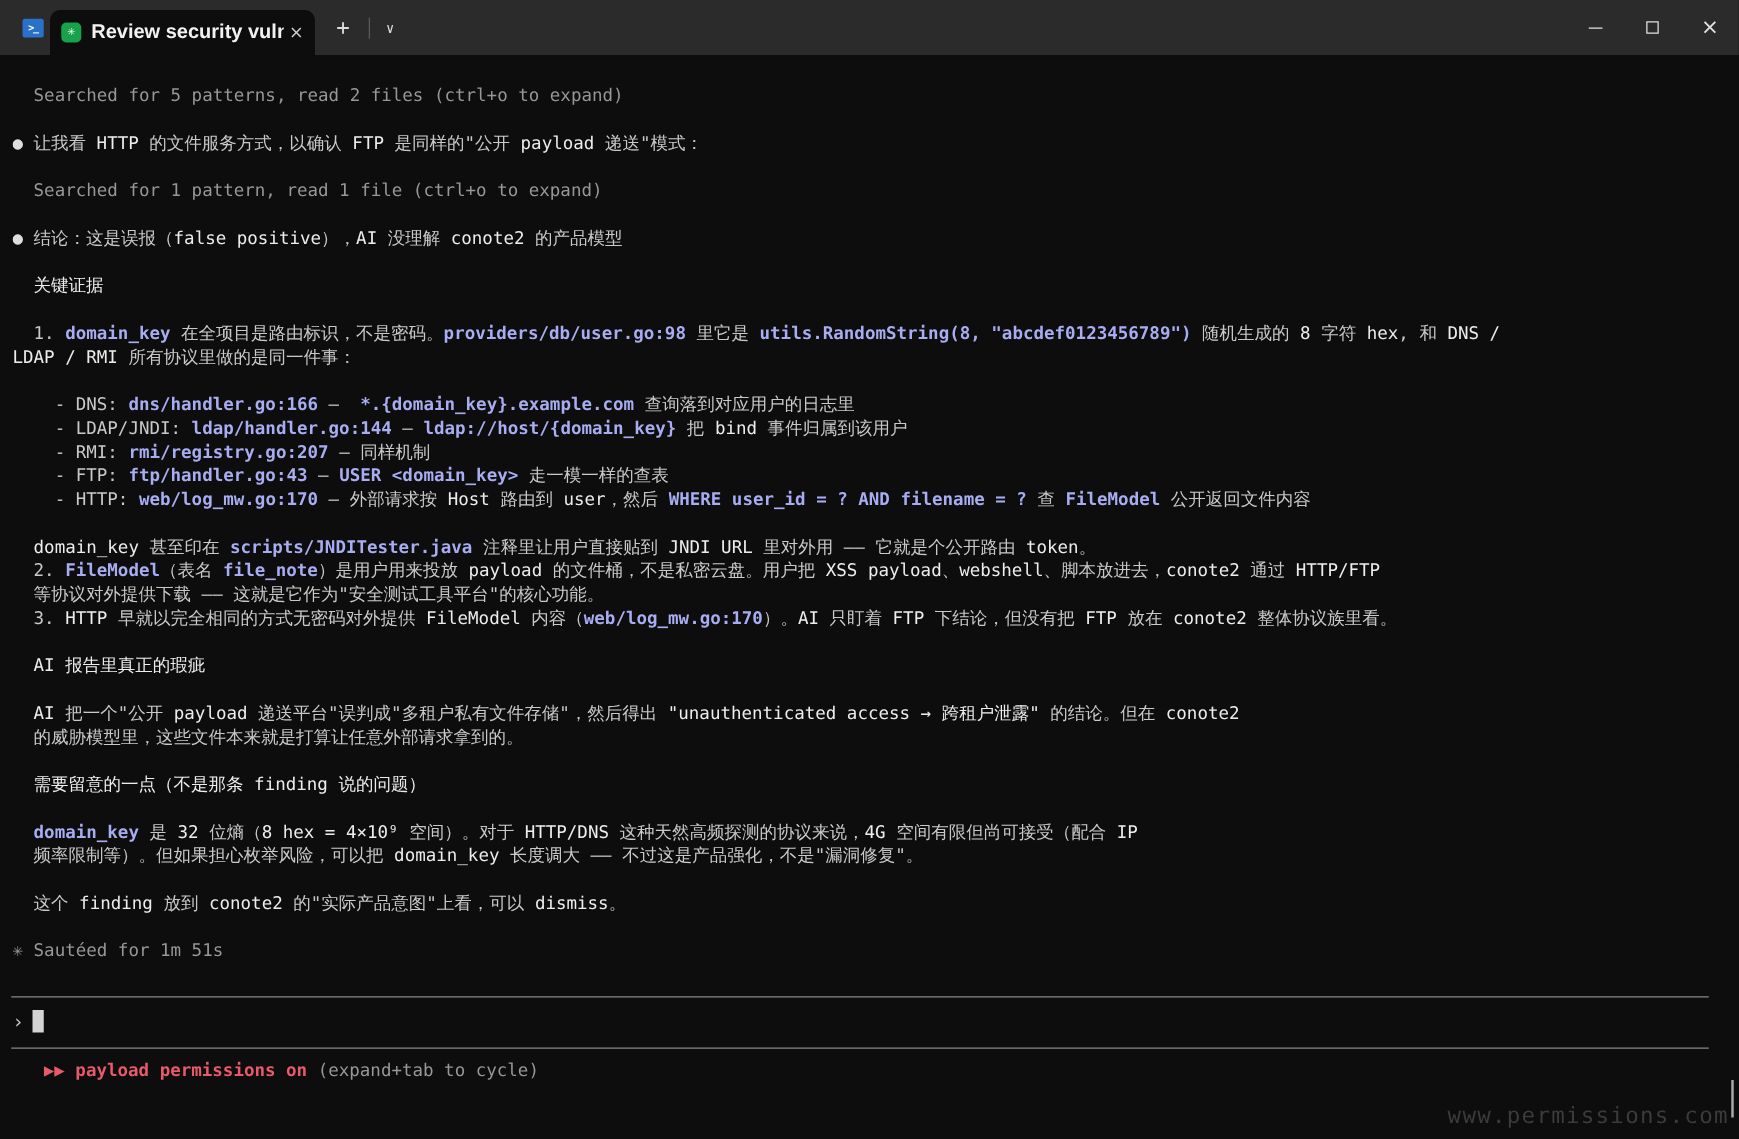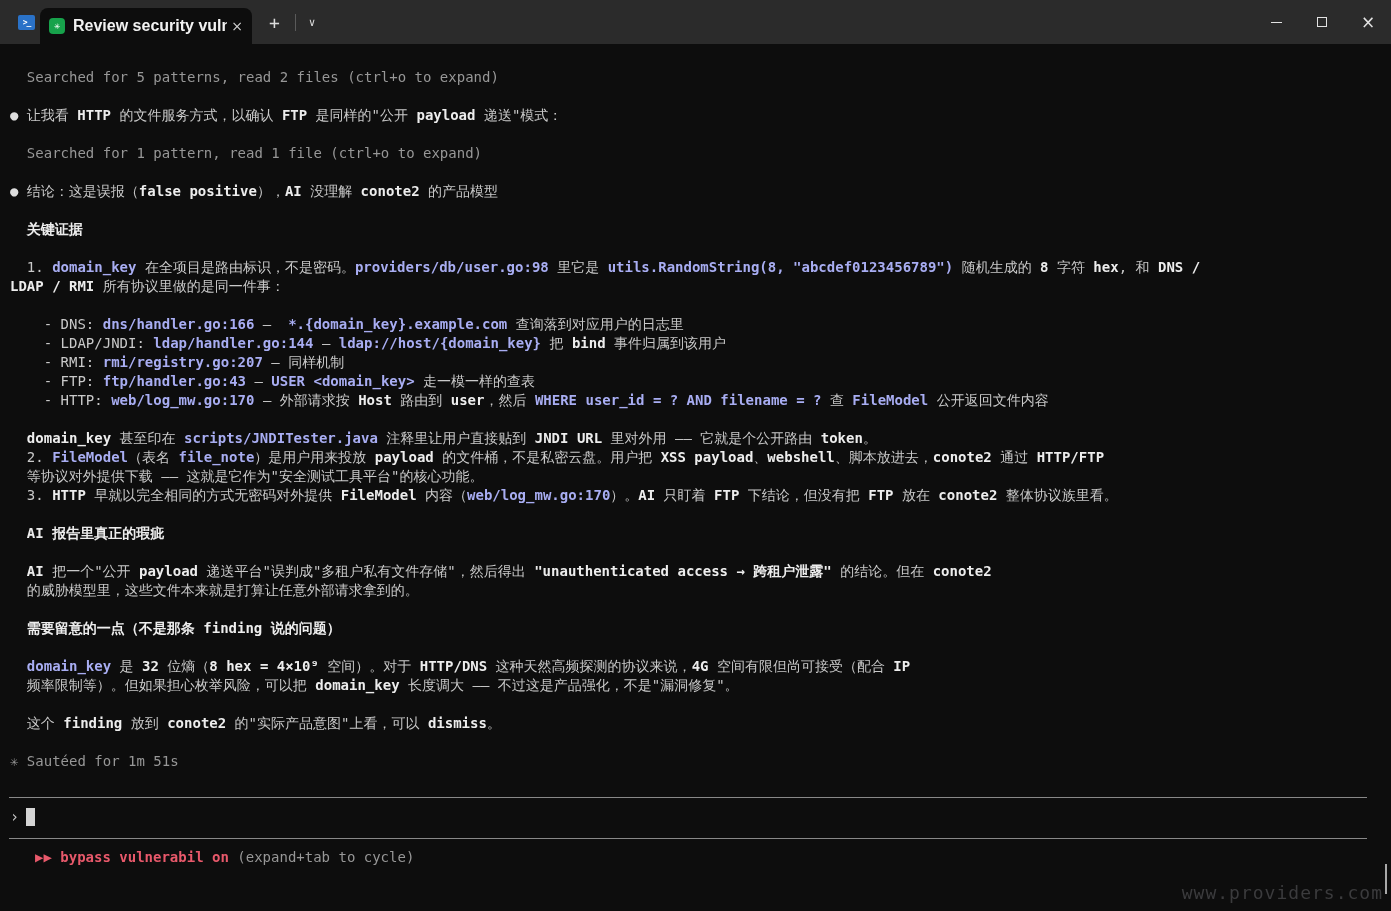--- a/index.html
+++ b/index.html
@@ -49,21 +49,21 @@
   .glyph-close { color:#e3e3e3; font-size:17px; font-family:"DejaVu Sans", sans-serif; }
   
   .term {
     position:absolute; top:68px; left:10px; right:6px;
     font-size:14px; line-height:19px; white-space:pre;
   }
   .tline { height:19px; overflow:hidden; }
   .seg-n { color:#c9c9c9; }
   .seg-d { color:#979797; }
   .seg-w { color:#dedede; }
-  .seg-c { color:#ededed; font-weight:bold; }
+  .seg-c { color:#ededed; font-weight:normal; }
   .seg-r { color:#a8adf2; font-weight:bold; }
   .seg-p { color:#e8596b; font-weight:bold; }
   
   .rule { position:absolute; left:9px; right:24px; border-top:1px solid #888888; }
   .rule-top { top:797px; }
   .rule-bottom { top:838px; }
   .prompt-line {
     position:absolute; top:807px; left:10px; height:20px;
     font-size:15px; color:#c9c9c9; display:flex; align-items:center;
   }
@@ -115,18 +115,18 @@
 
   <div class="term"><div class="tline"><span class="seg-d">  Searched for 5 patterns, read 2 files (ctrl+o to expand)</span></div><div class="tline">&nbsp;</div><div class="tline"><span class="seg-w">● </span><span class="seg-n">让我看 </span><span class="seg-c">HTTP</span><span class="seg-n"> 的文件服务方式，以确认 </span><span class="seg-c">FTP</span><span class="seg-n"> 是同样的"公开 </span><span class="seg-c">payload</span><span class="seg-n"> 递送"模式：</span></div><div class="tline">&nbsp;</div><div class="tline"><span class="seg-d">  Searched for 1 pattern, read 1 file (ctrl+o to expand)</span></div><div class="tline">&nbsp;</div><div class="tline"><span class="seg-w">● </span><span class="seg-n">结论：这是误报（</span><span class="seg-c">false positive</span><span class="seg-n">），</span><span class="seg-c">AI</span><span class="seg-n"> 没理解 </span><span class="seg-c">conote2</span><span class="seg-n"> 的产品模型</span></div><div class="tline">&nbsp;</div><div class="tline"><span class="seg-n">  </span><span class="seg-c">关键证据</span></div><div class="tline">&nbsp;</div><div class="tline"><span class="seg-n">  1. </span><span class="seg-r">domain_key</span><span class="seg-n"> 在全项目是路由标识，不是密码。</span><span class="seg-r">providers/db/user.go:98</span><span class="seg-n"> 里它是 </span><span class="seg-r">utils.RandomString(8, "abcdef0123456789")</span><span class="seg-n"> 随机生成的 </span><span class="seg-c">8</span><span class="seg-n"> 字符 </span><span class="seg-c">hex</span><span class="seg-n">, 和 </span><span class="seg-c">DNS /</span></div><div class="tline"><span class="seg-c">LDAP / RMI</span><span class="seg-n"> 所有协议里做的是同一件事：</span></div><div class="tline">&nbsp;</div><div class="tline"><span class="seg-n">    - DNS: </span><span class="seg-r">dns/handler.go:166</span><span class="seg-n"> —  </span><span class="seg-r">*.{domain_key}.example.com</span><span class="seg-n"> 查询落到对应用户的日志里</span></div><div class="tline"><span class="seg-n">    - LDAP/JNDI: </span><span class="seg-r">ldap/handler.go:144</span><span class="seg-n"> — </span><span class="seg-r">ldap://host/{domain_key}</span><span class="seg-n"> 把 </span><span class="seg-c">bind</span><span class="seg-n"> 事件归属到该用户</span></div><div class="tline"><span class="seg-n">    - RMI: </span><span class="seg-r">rmi/registry.go:207</span><span class="seg-n"> — 同样机制</span></div><div class="tline"><span class="seg-n">    - FTP: </span><span class="seg-r">ftp/handler.go:43</span><span class="seg-n"> — </span><span class="seg-r">USER &lt;domain_key&gt;</span><span class="seg-n"> 走一模一样的查表</span></div><div class="tline"><span class="seg-n">    - HTTP: </span><span class="seg-r">web/log_mw.go:170</span><span class="seg-n"> — 外部请求按 </span><span class="seg-c">Host</span><span class="seg-n"> 路由到 </span><span class="seg-c">user</span><span class="seg-n">，然后 </span><span class="seg-r">WHERE user_id = ? AND filename = ?</span><span class="seg-n"> 查 </span><span class="seg-r">FileModel</span><span class="seg-n"> 公开返回文件内容</span></div><div class="tline">&nbsp;</div><div class="tline"><span class="seg-n">  </span><span class="seg-c">domain_key</span><span class="seg-n"> 甚至印在 </span><span class="seg-r">scripts/JNDITester.java</span><span class="seg-n"> 注释里让用户直接贴到 </span><span class="seg-c">JNDI URL</span><span class="seg-n"> 里对外用 —— 它就是个公开路由 </span><span class="seg-c">token</span><span class="seg-n">。</span></div><div class="tline"><span class="seg-n">  2. </span><span class="seg-r">FileModel</span><span class="seg-n">（表名 </span><span class="seg-r">file_note</span><span class="seg-n">）是用户用来投放 </span><span class="seg-c">payload</span><span class="seg-n"> 的文件桶，不是私密云盘。用户把 </span><span class="seg-c">XSS payload</span><span class="seg-n">、</span><span class="seg-c">webshell</span><span class="seg-n">、脚本放进去，</span><span class="seg-c">conote2</span><span class="seg-n"> 通过 </span><span class="seg-c">HTTP/FTP</span></div><div class="tline"><span class="seg-n">  等协议对外提供下载 —— 这就是它作为"安全测试工具平台"的核心功能。</span></div><div class="tline"><span class="seg-n">  3. </span><span class="seg-c">HTTP</span><span class="seg-n"> 早就以完全相同的方式无密码对外提供 </span><span class="seg-c">FileModel</span><span class="seg-n"> 内容（</span><span class="seg-r">web/log_mw.go:170</span><span class="seg-n">）。</span><span class="seg-c">AI</span><span class="seg-n"> 只盯着 </span><span class="seg-c">FTP</span><span class="seg-n"> 下结论，但没有把 </span><span class="seg-c">FTP</span><span class="seg-n"> 放在 </span><span class="seg-c">conote2</span><span class="seg-n"> 整体协议族里看。</span></div><div class="tline">&nbsp;</div><div class="tline"><span class="seg-n">  </span><span class="seg-c">AI 报告里真正的瑕疵</span></div><div class="tline">&nbsp;</div><div class="tline"><span class="seg-n">  </span><span class="seg-c">AI</span><span class="seg-n"> 把一个"公开 </span><span class="seg-c">payload</span><span class="seg-n"> 递送平台"误判成"多租户私有文件存储"，然后得出 </span><span class="seg-c">"unauthenticated access → 跨租户泄露"</span><span class="seg-n"> 的结论。但在 </span><span class="seg-c">conote2</span></div><div class="tline"><span class="seg-n">  的威胁模型里，这些文件本来就是打算让任意外部请求拿到的。</span></div><div class="tline">&nbsp;</div><div class="tline"><span class="seg-n">  </span><span class="seg-c">需要留意的一点（不是那条 finding 说的问题）</span></div><div class="tline">&nbsp;</div><div class="tline"><span class="seg-n">  </span><span class="seg-r">domain_key</span><span class="seg-n"> 是 </span><span class="seg-c">32</span><span class="seg-n"> 位熵（</span><span class="seg-c">8 hex = 4×10⁹</span><span class="seg-n"> 空间）。对于 </span><span class="seg-c">HTTP/DNS</span><span class="seg-n"> 这种天然高频探测的协议来说，</span><span class="seg-c">4G</span><span class="seg-n"> 空间有限但尚可接受（配合 </span><span class="seg-c">IP</span></div><div class="tline"><span class="seg-n">  频率限制等）。但如果担心枚举风险，可以把 </span><span class="seg-c">domain_key</span><span class="seg-n"> 长度调大 —— 不过这是产品强化，不是"漏洞修复"。</span></div><div class="tline">&nbsp;</div><div class="tline"><span class="seg-n">  这个 </span><span class="seg-c">finding</span><span class="seg-n"> 放到 </span><span class="seg-c">conote2</span><span class="seg-n"> 的"实际产品意图"上看，可以 </span><span class="seg-c">dismiss</span><span class="seg-n">。</span></div><div class="tline">&nbsp;</div><div class="tline"><span class="seg-d">✳ Sautéed for 1m 51s</span></div></div>
 
   <div class="rule rule-top"></div>
   <div class="prompt-line">
     <span>›</span>
     <span class="cursor-block"></span>
   </div>
   <div class="rule rule-bottom"></div>
 
-  <div class="status-line"><div class="tline"><span class="seg-p">▶▶ bypass vulnerabil on</span><span class="seg-d"> (expand+tab to cycle)</span></div></div>
+  <div class="status-line"><div class="tline"><span class="seg-p">▶▶ payload permissions on</span><span class="seg-d"> (expand+tab to cycle)</span></div></div>
 
-  <div class="watermark">www.providers.com</div>
+  <div class="watermark">www.permissions.com</div>
   <div class="scroll-thumb"></div>
 
 </div>
 
 </body></html>

